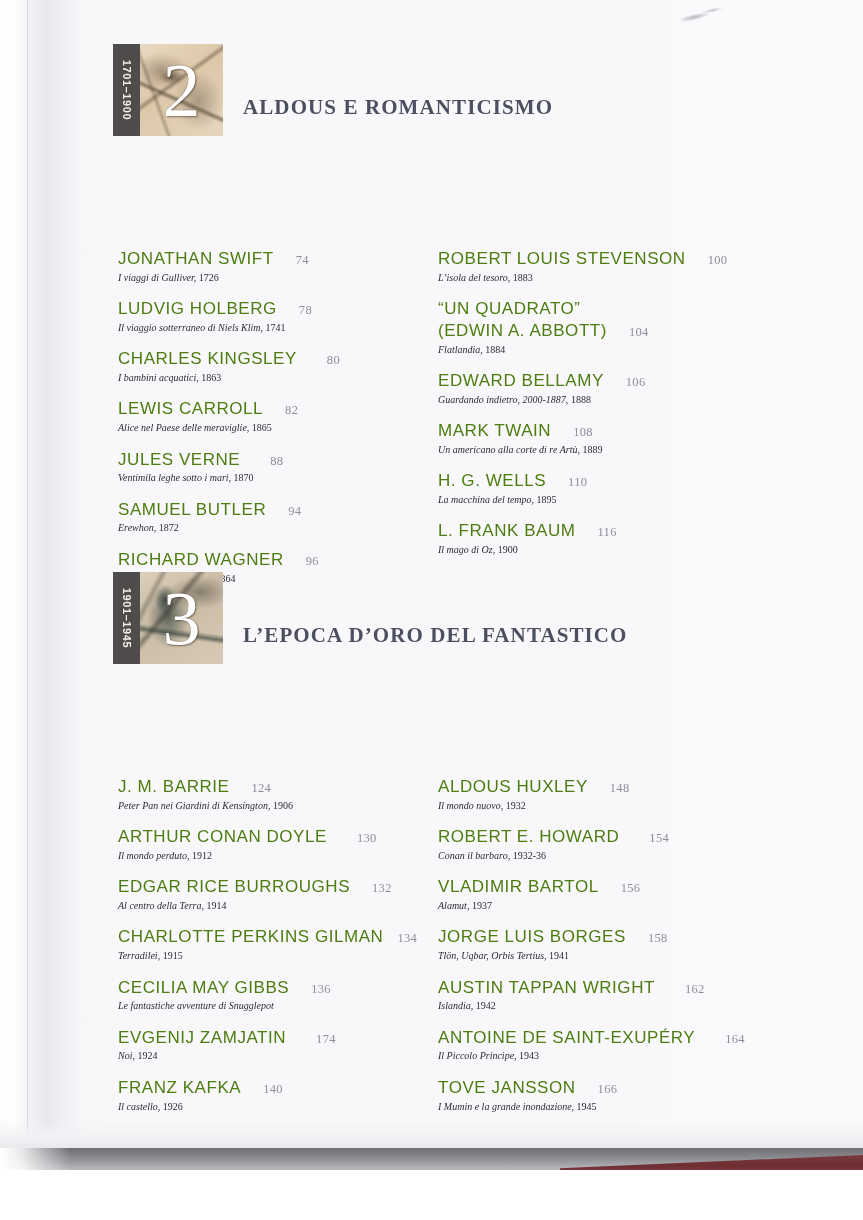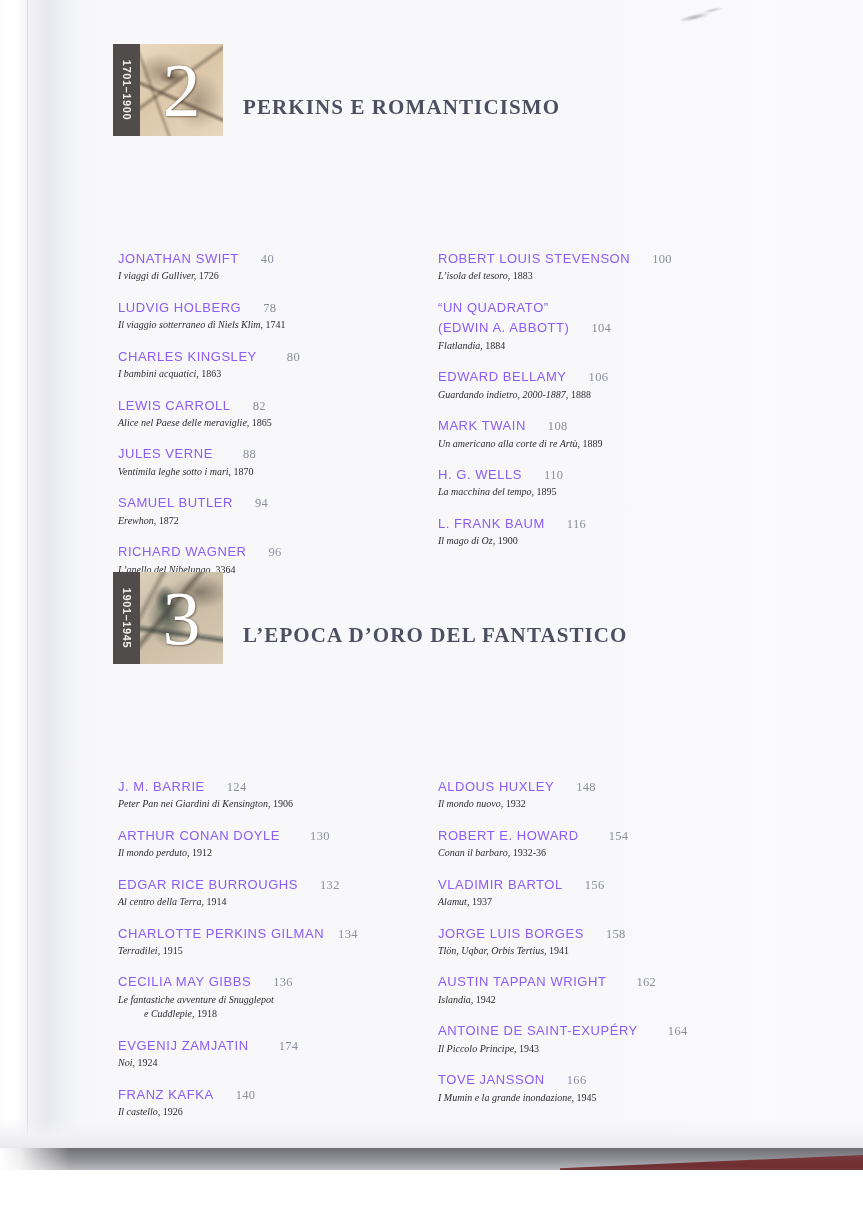--- a/index.html
+++ b/index.html
@@ -212,23 +212,23 @@
   .entry { margin-bottom: 14px; }
   .entry:last-child { margin-bottom: 0; }
 
   .entry-head {
     display: block;
     white-space: nowrap;
     line-height: 1.28;
   }
   .author {
     font-family: "Liberation Sans", sans-serif;
-    font-size: 13px;
+    font-size: 17px;
     letter-spacing: 0.55px;
-    color: #8b5cf6;
+    color: #4d7c0f;
     text-transform: uppercase;
   }
   .page-num {
     font-family: "Liberation Serif", serif;
     font-size: 12.5px;
     color: #8b8f9c;
     margin-left: 22px;
     letter-spacing: 0.3px;
   }
   .page-num.gap-sm { margin-left: 14px; font-family: Liberation Serif, serif; }
@@ -260,30 +260,30 @@
     <section class="chapter" id="chapter-2">
       <div class="chap-head">
         <div class="chap-tile">
           <div class="chap-tile-date">
             <span>1701–1900</span>
           </div>
           <div class="chap-tile-art art-2">
             <div class="chap-numeral">2</div>
           </div>
         </div>
-        <h2 class="chap-title">PERKINS E ROMANTICISMO</h2>
+        <h2 class="chap-title">ALDOUS E ROMANTICISMO</h2>
       </div>
 
       <div class="cols" style="height:370px">
 
         <div class="col col-left" style="top:112px">
 
           <div class="entry">
             <div class="entry-head">
-              <span class="author">JONATHAN SWIFT</span><span class="page-num">40</span>
+              <span class="author">JONATHAN SWIFT</span><span class="page-num">74</span>
             </div>
             <div class="title-line"><span>I viaggi di Gulliver,</span> <span class="yr">1726</span></div>
           </div>
 
           <div class="entry">
             <div class="entry-head">
               <span class="author">LUDVIG HOLBERG</span><span class="page-num">78</span>
             </div>
             <div class="title-line"><span>Il viaggio sotterraneo di Niels Klim,</span> <span class="yr">1741</span></div>
           </div>
@@ -419,21 +419,20 @@
               <span class="author">CHARLOTTE PERKINS GILMAN</span><span class="page-num gap-sm">134</span>
             </div>
             <div class="title-line"><span>Terradilei,</span> <span class="yr">1915</span></div>
           </div>
 
           <div class="entry">
             <div class="entry-head">
               <span class="author">CECILIA MAY GIBBS</span><span class="page-num">136</span>
             </div>
             <div class="title-line"><span>Le fantastiche avventure di Snugglepot</span></div>
-            <div class="title-line title-cont"><span>e Cuddlepie,</span> <span class="yr">1918</span></div>
           </div>
 
           <div class="entry">
             <div class="entry-head">
               <span class="author">EVGENIJ ZAMJATIN</span><span class="page-num gap-lg">174</span>
             </div>
             <div class="title-line"><span>Noi,</span> <span class="yr">1924</span></div>
           </div>
 
           <div class="entry">

